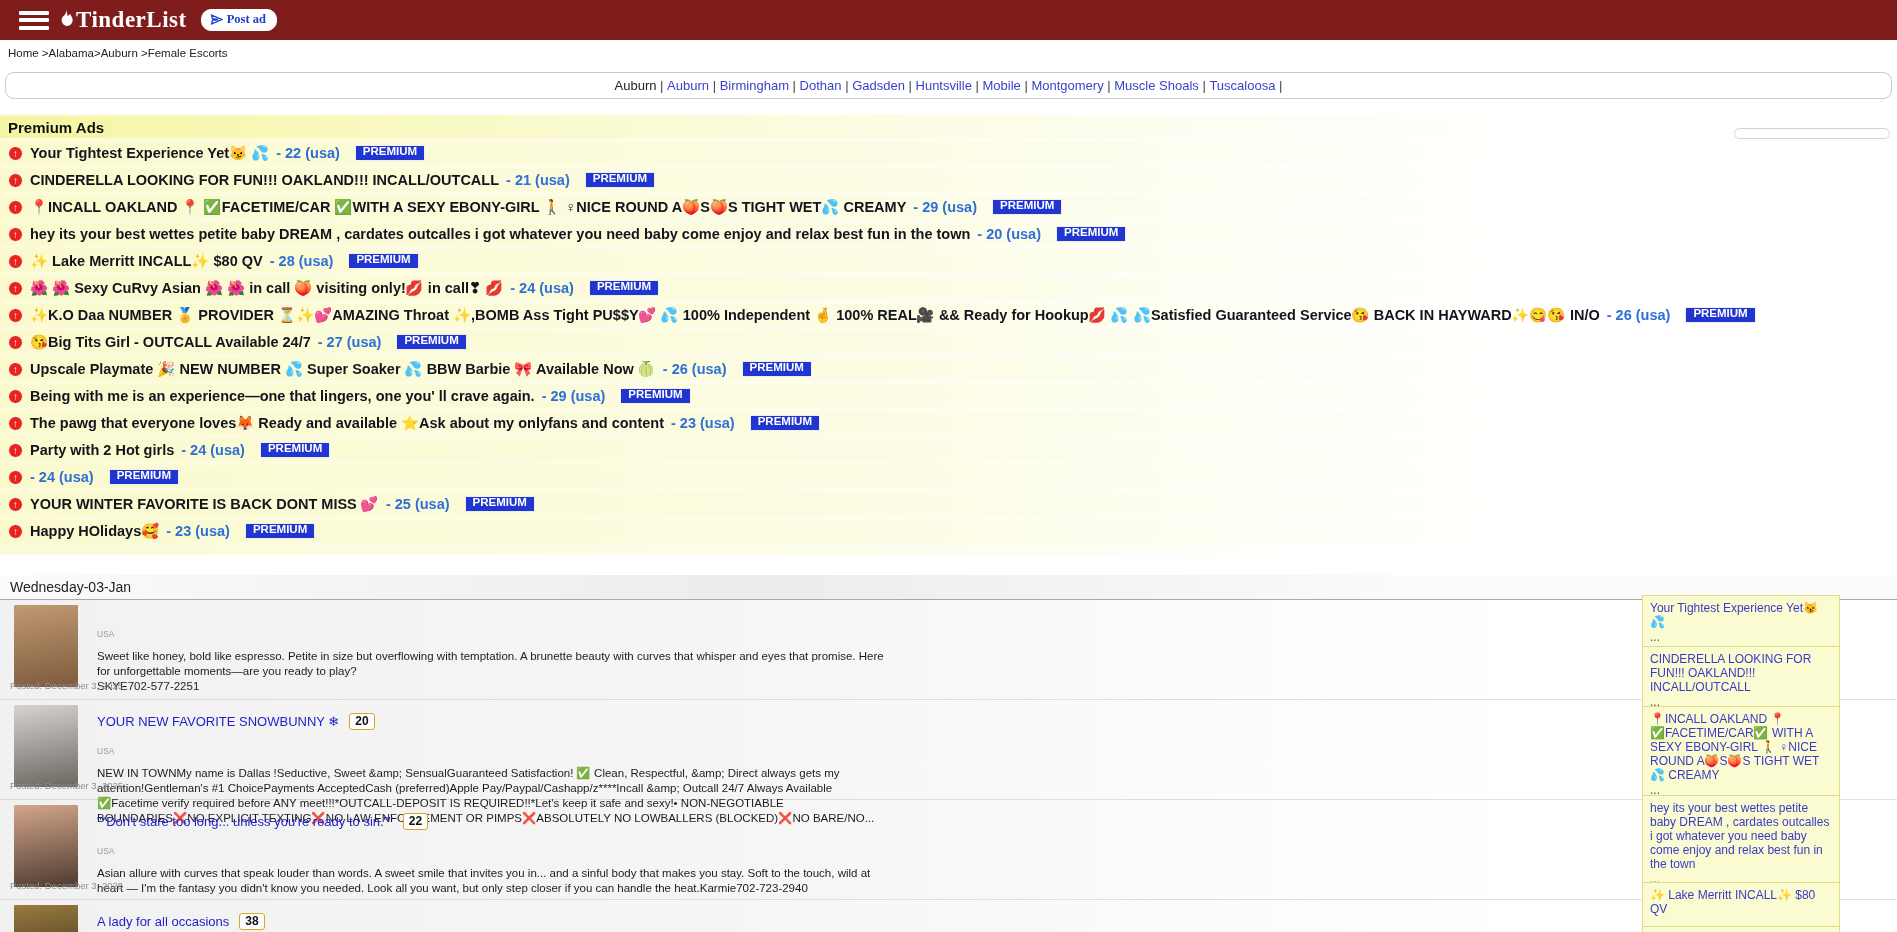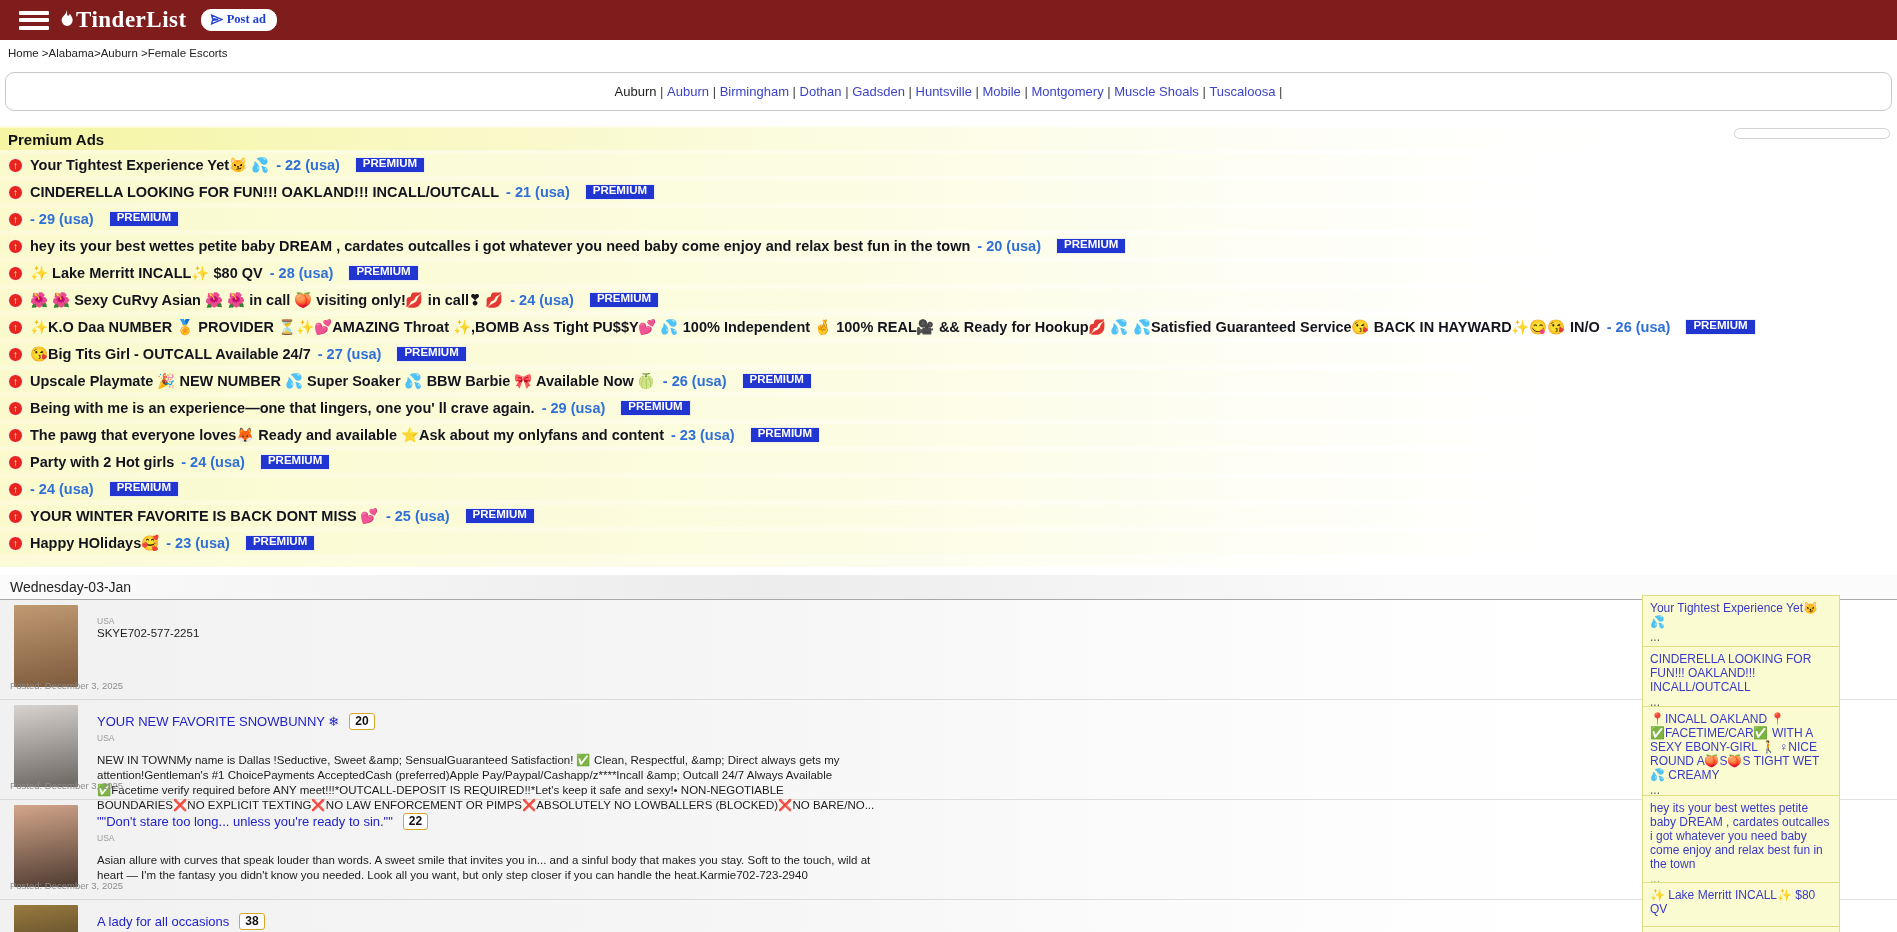--- a/index.html
+++ b/index.html
@@ -12,21 +12,21 @@
   .burger i { display:block; height:4px; background:#fff; border-radius:1px; }
   .logo { display:flex; align-items:center; color:#fff; font-family:"Liberation Serif", serif; font-size:23px; font-weight:bold; letter-spacing:.5px; }
   .logo svg { width:17px; height:20px; margin-right:2px; }
   .postad { margin-left:14px; background:#fff; border:1px solid #fff; border-radius:10px; padding:2px 10px 3px 8px; display:flex; align-items:center; gap:4px; color:#1d3fd0; font-size:12.5px; font-weight:bold; cursor:pointer;font-family:Liberation Serif, serif; }
   .postad svg { width:13px; height:13px; }
 
   
   .breadcrumb { padding:7px 0 6px 8px; font-size:11.5px; color:#222; }
 
   
-  .citybox { margin:7px 5px 0 5px; height:39px; border:1px solid #c9c9c9; border-radius:9px; display:flex; align-items:center; justify-content:center; font-size:13px; background:#fff; white-space:pre; }
+  .citybox { margin:7px 5px 0 5px; height:27px; border:1px solid #c9c9c9; border-radius:9px; display:flex; align-items:center; justify-content:center; font-size:13px; background:#fff; white-space:pre; }
   .citybox a { color:#3b43c8; text-decoration:none; cursor:pointer; }
   .citybox .cur { color:#222; }
   .citybox .sep { color:#444; }
 
   
   .premium { margin-top:15px; padding:2px 0 8px 0; background:linear-gradient(90deg,#fbfbd8 0%,#fdfdec 45%,#ffffff 72%); }
   .phead { height:22px; margin-bottom:4px; padding-left:8px; display:flex; align-items:center;
            background:linear-gradient(90deg,#f5f5a3 0%,#fbfbdd 40%,#fefef8 70%,#fff 85%);
            font-size:15px; font-weight:bold; color:#111; }
   .prow { height:22px; margin-bottom:5px; padding-left:8px; display:flex; align-items:center; gap:7px; white-space:nowrap;
@@ -41,21 +41,21 @@
   
   .listings { position:absolute; top:575px; left:0; width:1897px; height:357px; overflow:hidden;
               background:linear-gradient(90deg,#f1f1f1 0%,#f6f6f6 40%,#fdfdfd 70%,#fff 82%); }
   .dateband { height:25px; line-height:24px; padding-left:10px; font-size:14px; color:#222;
               border-bottom:1px solid #a9a9a9; background:linear-gradient(90deg,#fbfbfb,#ececec 40%,#fbfbfb 75%); }
   .listing { position:relative; height:100px; padding:13px 0 0 97px; border-bottom:1px solid rgba(170,170,170,.35); cursor:pointer; }
   .thumb { position:absolute; left:14px; top:5px; width:64px; height:82px; border-radius:1px; }
   .trow { display:flex; align-items:center; gap:10px; }
   .ltitle { font-size:13px; color:#2222cc; text-decoration:none; cursor:pointer; }
   .agebox { border:1px solid #d9a62a; border-radius:3px; background:#fff; padding:0 5px 1px; font-size:12px; font-weight:bold; color:#111; }
-  .lusa { font-size:8.5px; color:#9a9a9a; margin-top:3px; }
+  .lusa { font-size:8.5px; color:#9a9a9a; margin-top:16px; }
   .lbody { margin-top:10px; font-size:11.5px; color:#1c1c1c; line-height:15px; max-width:790px; }
   .lphone { font-size:11.5px; color:#1c1c1c; line-height:15px; }
   .posted { position:absolute; left:10px; top:80px; font-size:9.5px; color:#8e8e8e; }
 
   
   .sidebox { position:absolute; left:1642px; width:198px; background:#fbfbd2; border:1px solid #dede85;
              padding:5px 7px 4px; font-size:12px; line-height:14px; color:#3a3ac8; cursor:pointer; z-index:2; }
   .sidebox .dots { color:#555; margin-top:1px; }
 
   
@@ -104,20 +104,21 @@
           <span class="pbadge">PREMIUM</span>
         </div>
         <div class="prow">
           <span class="uparrow">↑</span>
           <span class="ptitle">CINDERELLA LOOKING FOR FUN!!! OAKLAND!!! INCALL/OUTCALL</span>
           <span class="page-age">- 21 (usa)</span>
           <span class="pbadge">PREMIUM</span>
         </div>
         <div class="prow">
           <span class="uparrow">↑</span>
+          <span class="ptitle">📍INCALL OAKLAND 📍 ✅FACETIME/CAR ✅WITH A SEXY EBONY-GIRL 🚶 ♀NICE ROUND A🍑S🍑S TIGHT WET💦 CREAMY</span>
           <span class="page-age">- 29 (usa)</span>
           <span class="pbadge">PREMIUM</span>
         </div>
         <div class="prow">
           <span class="uparrow">↑</span>
           <span class="ptitle">hey its your best wettes petite baby DREAM , cardates outcalles i got whatever you need baby come enjoy and relax best fun in the town</span>
           <span class="page-age">- 20 (usa)</span>
           <span class="pbadge">PREMIUM</span>
         </div>
         <div class="prow">
@@ -189,20 +190,21 @@
   </div>
 
   <div class="minitrack"></div>
 
   <div class="listings">
     <div class="dateband">Wednesday-03-Jan</div>
     <div id="listing-rows">
         <div class="listing">
           <div class="thumb" style="background: linear-gradient(170deg, rgb(192, 154, 114), rgb(125, 90, 60));"></div>
           <div class="lusa">USA</div>
+          <div class="lbody">Sweet like honey, bold like espresso. Petite in size but overflowing with temptation. A brunette beauty with curves that whisper and eyes that promise. Here for unforgettable moments—are you ready to play?</div>
           <div class="lphone">SKYE702-577-2251</div>
           <div class="posted">Posted: December 3, 2025</div>
         </div>
         <div class="listing">
           <div class="thumb" style="background: linear-gradient(170deg, rgb(216, 211, 207), rgb(107, 101, 96));"></div>
           <div class="trow">
             <a class="ltitle">YOUR NEW FAVORITE SNOWBUNNY ❄</a>
             <span class="agebox">20</span>
           </div>
           <div class="lusa">USA</div>

